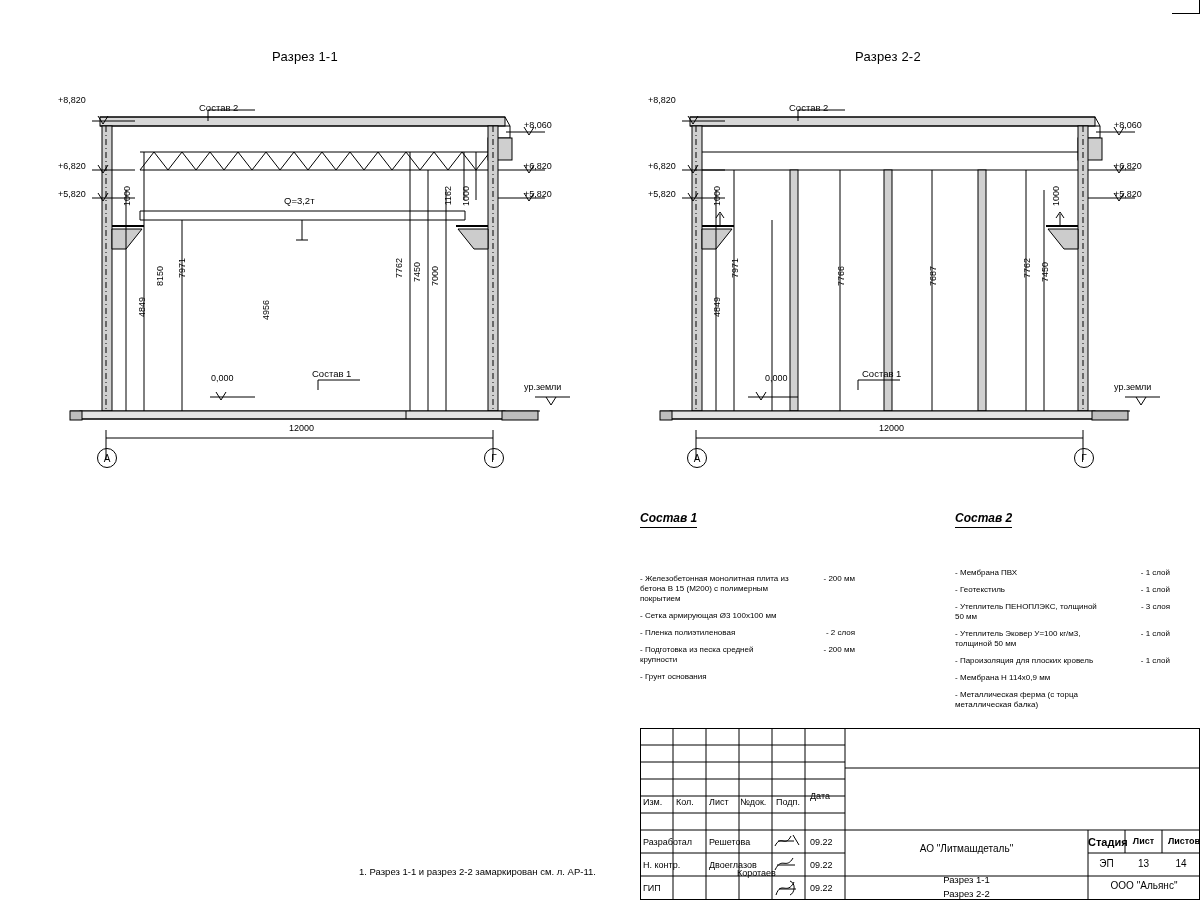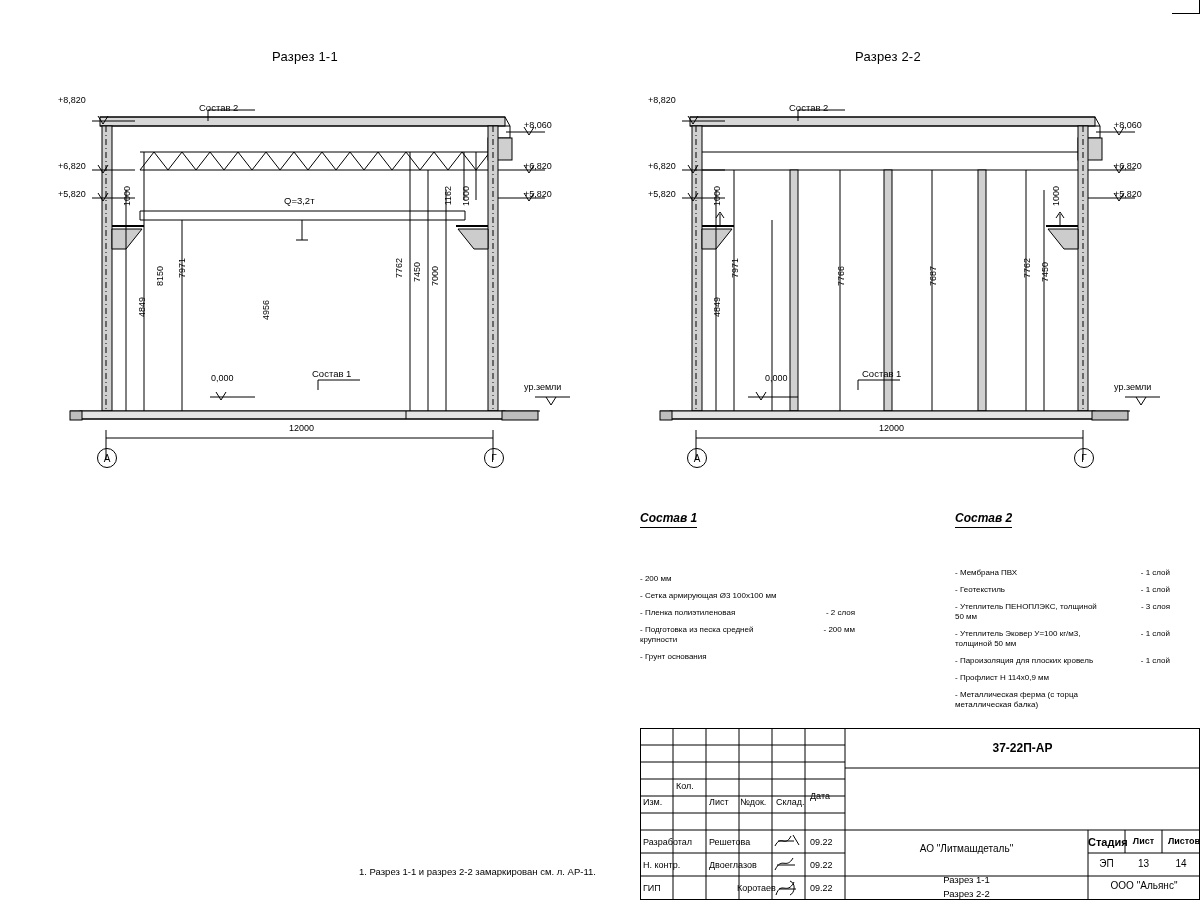--- a/index.html
+++ b/index.html
@@ -252,20 +252,21 @@
   <div class="abs dim vert" style="left:1040px;top:262px;">7450</div>
   <div class="abs dim" style="left:879px;top:423px;">12000</div>
 
   <div class="abs circ" style="left:687px;top:448px;">А</div>
   <div class="abs circ" style="left:1074px;top:448px;">Г</div>
 
   <div class="abs" style="left:640px;top:508px;width:215px;">
     <div class="compo-h">Состав 1</div>
     <div style="margin-top:46px;">
       <div class="compo-item">
+        <span class="txt">- Железобетонная  монолитная плита из бетона В 15 (М200) с полимерным покрытием</span>
         <span class="val">- 200 мм</span>
       </div>
       <div class="compo-item">
         <span class="txt">- Сетка армирующая Ø3 100х100 мм</span>
         <span class="val"></span>
       </div>
       <div class="compo-item">
         <span class="txt">- Пленка полиэтиленовая</span>
         <span class="val">- 2 слоя</span>
       </div>
@@ -297,21 +298,21 @@
       </div>
       <div class="compo-item">
         <span class="txt">- Утеплитель Эковер У=100 кг/м3, толщиной 50 мм</span>
         <span class="val">- 1 слой</span>
       </div>
       <div class="compo-item">
         <span class="txt">- Пароизоляция для плоских кровель</span>
         <span class="val">- 1 слой</span>
       </div>
       <div class="compo-item">
-        <span class="txt">- Профлист Н 114х0,9 мм</span>
+        <span class="txt">- Мембрана Н 114х0,9 мм</span>
         <span class="val"></span>
       </div>
       <div class="compo-item">
         <span class="txt">- Металлическая ферма (с торца металлическая балка)</span>
         <span class="val"></span>
       </div>
     </div>
   </div>
 
   <div class="abs note" style="left:359px;top:866px;">1. Разрез 1-1 и разрез 2-2 замаркирован см. л. АР-11.</div>
@@ -344,55 +345,54 @@
         <line x1="205" y1="148" x2="560" y2="148"></line>
 
         <line x1="448" y1="102" x2="448" y2="172"></line>
         <line x1="448" y1="125" x2="560" y2="125"></line>
         <line x1="485" y1="102" x2="485" y2="125"></line>
         <line x1="522" y1="102" x2="522" y2="125"></line>
       </g>
     </svg>
 
     <div class="abs small" style="left:3px;top:69px;">Изм.</div>
-    <div class="abs small" style="left:36px;top:53px;">Кол.</div>
+    <div class="abs small" style="left:36px;top:69px;">Кол.</div>
     <div class="abs small" style="left:69px;top:69px;">Лист</div>
     <div class="abs small" style="left:100px;top:69px;">№док.</div>
-    <div class="abs small" style="left:136px;top:69px;">Склад.</div>
+    <div class="abs small" style="left:136px;top:69px;">Подп.</div>
     <div class="abs small" style="left:170px;top:63px;">Дата</div>
 
     <div class="abs small" style="left:3px;top:109px;">Разработал</div>
     <div class="abs small" style="left:69px;top:109px;">Решетова</div>
     <div class="abs small" style="left:170px;top:109px;">09.22</div>
 
     <div class="abs small" style="left:3px;top:132px;">Н. контр.</div>
     <div class="abs small" style="left:69px;top:132px;">Двоеглазов</div>
     <div class="abs small" style="left:170px;top:132px;">09.22</div>
 
     <div class="abs small" style="left:3px;top:155px;">ГИП</div>
-    <div class="abs small" style="left:69px;top:155px;padding-left:28px;">Коротаев</div>
+    <div class="abs small" style="left:69px;top:140px;padding-left:28px;">Коротаев</div>
     <div class="abs small" style="left:170px;top:155px;">09.22</div>
 
     <div class="abs" style="left:133px;top:104px;">
       <svg width="30" height="18">
           <path d="M2,14 C8,2 12,16 18,4 M5,9 h16 M20,3 l6,10" stroke="#000" fill="none" stroke-width="1"></path>
         </svg>
     </div>
     <div class="abs" style="left:133px;top:127px;">
       <svg width="30" height="18">
           <path d="M2,15 C9,1 13,15 20,3 M4,10 h18" stroke="#000" fill="none" stroke-width="1"></path>
         </svg>
     </div>
     <div class="abs" style="left:133px;top:150px;">
       <svg width="30" height="20">
           <path d="M3,17 C8,2 14,18 21,4 M6,11 h17 M17,3 c6,2 5,12 0,14" stroke="#000" fill="none" stroke-width="1"></path>
         </svg>
     </div>
 
-    <div class="abs center" style="left:205px;top:13px;width:355px;font-size:12px;font-weight:bold;">37-22П-АР</div>
     <div class="abs center" style="left:205px;top:115px;width:243px;font-size:10px;">АО "Литмашдеталь"</div>
 
     <div class="abs center" style="left:448px;top:108px;width:37px;font-size:11px;font-weight:bold;">Стадия</div>
     <div class="abs center" style="left:485px;top:108px;width:37px;font-size:9px;font-weight:bold;">Лист</div>
     <div class="abs center" style="left:522px;top:108px;width:44px;font-size:9px;font-weight:bold;">Листов</div>
 
     <div class="abs center" style="left:448px;top:130px;width:37px;font-size:10px;">ЭП</div>
     <div class="abs center" style="left:485px;top:130px;width:37px;font-size:10px;">13</div>
     <div class="abs center" style="left:522px;top:130px;width:38px;font-size:10px;">14</div>
 

